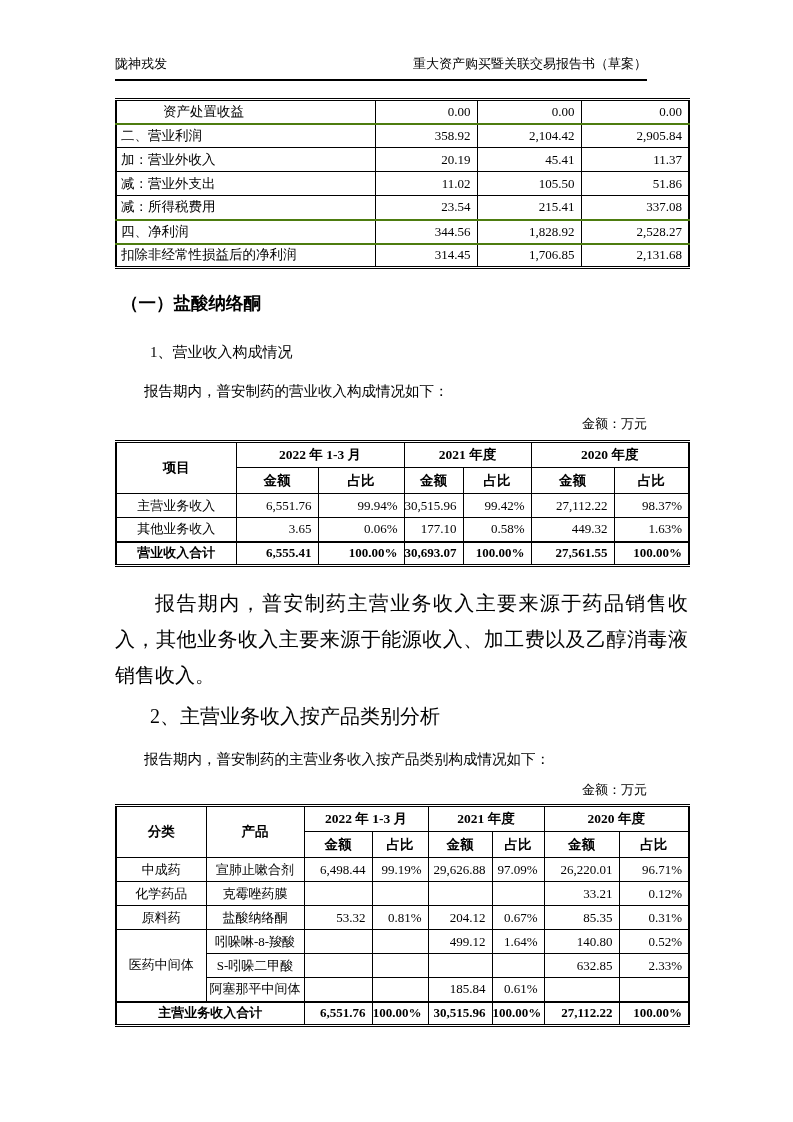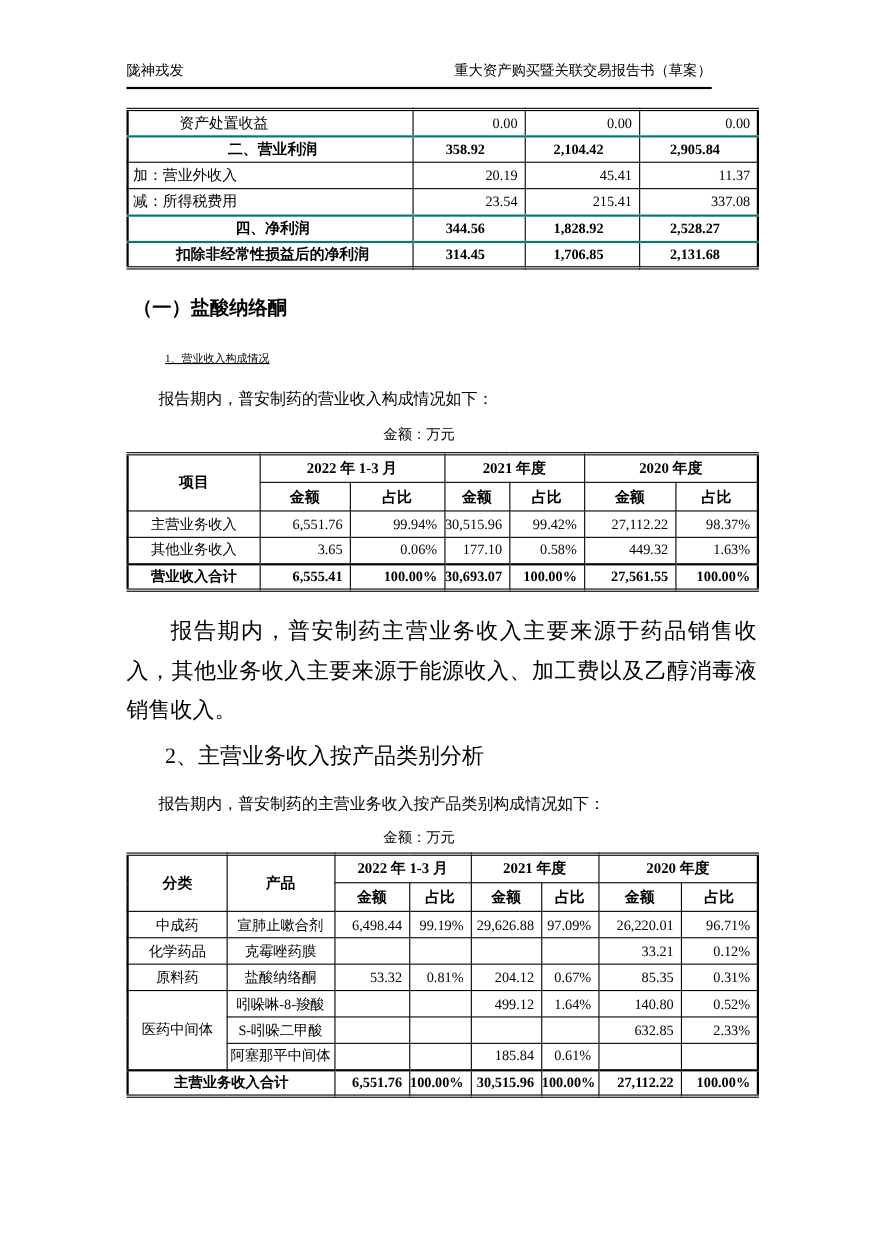--- a/index.html
+++ b/index.html
@@ -28,32 +28,32 @@
     border-bottom: 3px double #000;
     border-left: 2px solid #000;
     border-right: 2px solid #000;
   }
   table.fin td, table.fin th { border: 1px solid #000; height: 24px; overflow: hidden; white-space: nowrap; }
   table.fin th { font-size: 13.5px; font-weight: bold; text-align: center; height: 26px; }
   td.lbl { text-align: left; padding-left: 4px; font-size: 13.5px; }
   td.indent { padding-left: 46px; }
   td.num { text-align: right; padding-right: 6px; }
   td.ctr { text-align: center; }
-  tr.sec td { font-weight: bold; border-top: 2px solid #0f766e; text-align: center; }
+  tr.sec td { font-weight: normal; border-top: 2px solid #4d7c0f; }
   tr.total td { font-weight: bold; border-top: 2px solid #000; }
 
   
   .sec-title {
     margin-top: 22px; margin-left: 6px;
     font-family: "Liberation Sans", "DejaVu Sans", sans-serif;
     font-weight: bold; font-size: 17.5px;
   }
-  .sub-heading { margin-top: 28px; margin-left: 35px; font-size: 10px; text-decoration: underline; }
+  .sub-heading { margin-top: 28px; margin-left: 35px; font-size: 15px; }
   .intro { margin-top: 20px; font-size: 14.5px; text-indent: 2em; }
-  .unit { margin-top: 14px; margin-bottom: 7px; text-align: center; font-size: 13px; }
+  .unit { margin-top: 14px; margin-bottom: 7px; text-align: right; font-size: 13px; }
   .para { margin-top: 18px; font-size: 20px; line-height: 36px; text-align: justify; text-indent: 2em; width: 573px; }
   .sub-heading2 { margin-top: 10px; margin-left: 35px; font-size: 20px; }
   .page-footer { margin-top: 36px; text-align: center; font-size: 12.5px; width: 573px; }
 </style>
 </head>
 <body>
 
 <div class="page">
 
   <div class="doc-header">
@@ -79,20 +79,26 @@
         <td class="lbl">二、营业利润</td>
         <td class="num">358.92</td>
         <td class="num">2,104.42</td>
         <td class="num">2,905.84</td>
       </tr>
       <tr>
         <td class="lbl">加：营业外收入</td>
         <td class="num">20.19</td>
         <td class="num">45.41</td>
         <td class="num">11.37</td>
+      </tr>
+      <tr>
+        <td class="lbl">减：营业外支出</td>
+        <td class="num">11.02</td>
+        <td class="num">105.50</td>
+        <td class="num">51.86</td>
       </tr>
       <tr>
         <td class="lbl">减：所得税费用</td>
         <td class="num">23.54</td>
         <td class="num">215.41</td>
         <td class="num">337.08</td>
       </tr>
       <tr class="sec">
         <td class="lbl">四、净利润</td>
         <td class="num">344.56</td>

